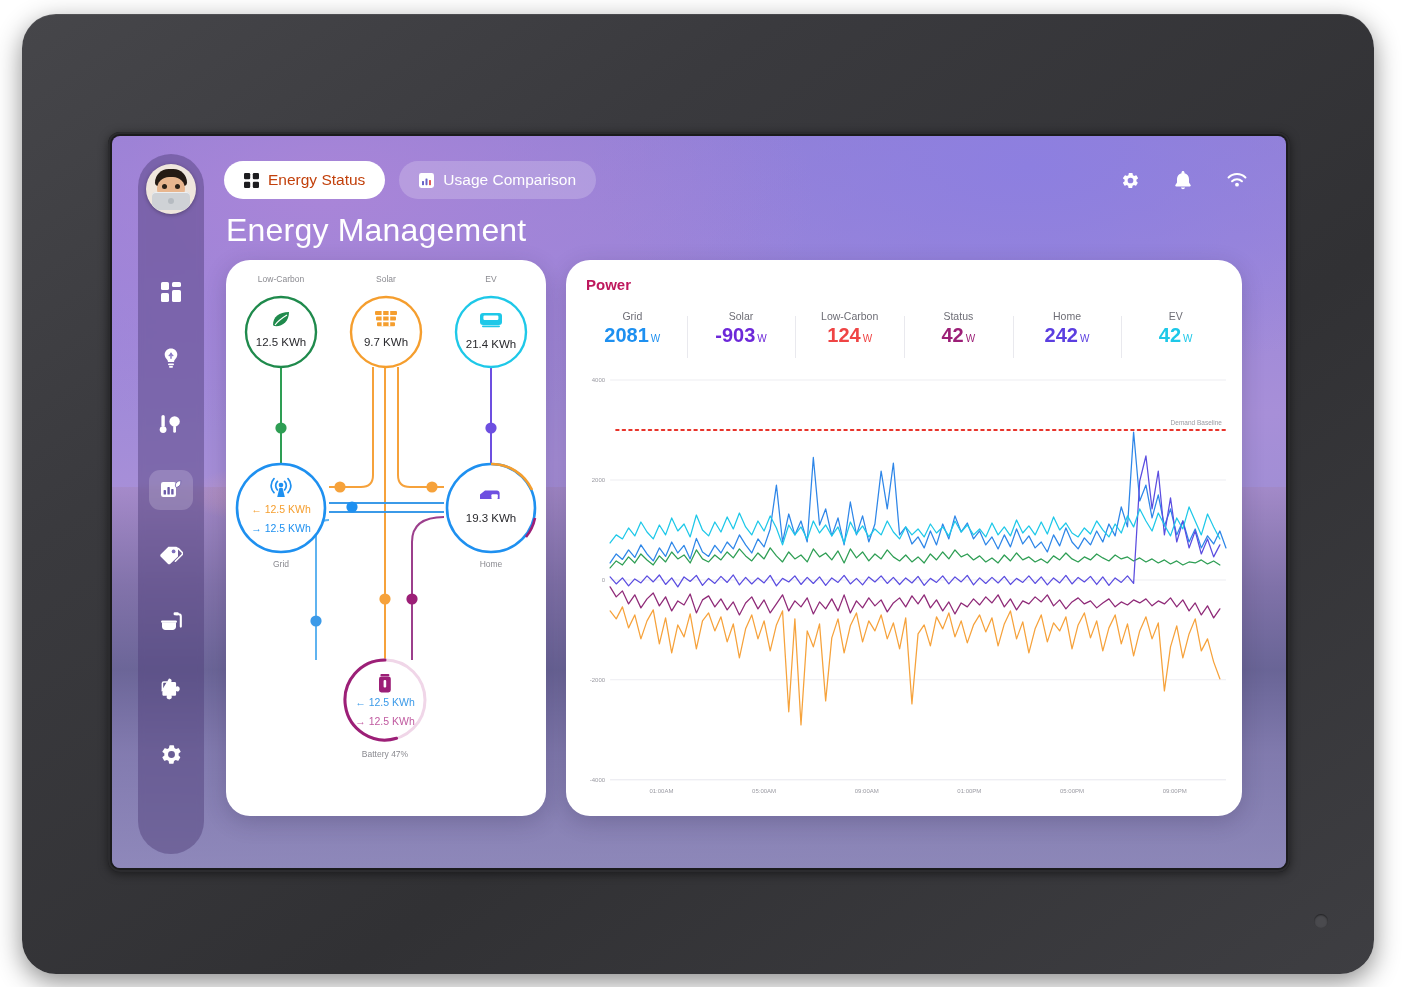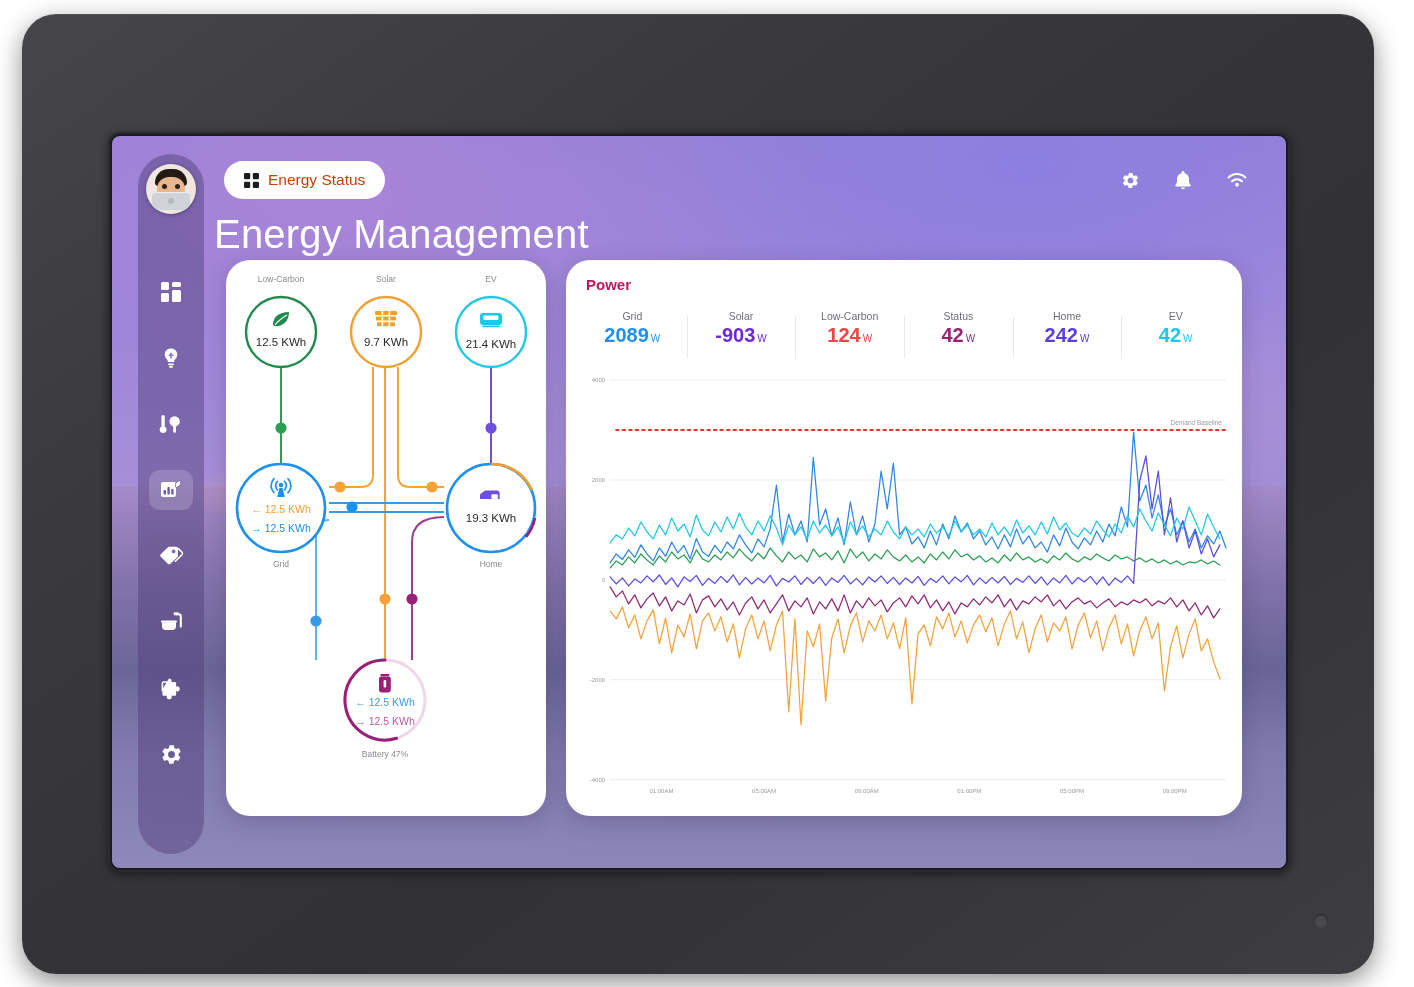--- a/index.html
+++ b/index.html
@@ -97,22 +97,22 @@
     background: rgba(255,255,255,.20);
     cursor:pointer; white-space:nowrap;
   }
   .tab.active { background:#fff; color:#c2410c;align-items:center; }
   .tab .ti { display:flex; align-items:center; }
   .topright { margin-left:auto; display:flex; align-items:center; gap:34px; padding-right:14px; }
   .topright .ic { cursor:pointer; display:flex; }
 
   
   .page-title {
-    position:absolute; left:102px; top:76px;
-    font-size:40px; color:#fff; font-weight:400; letter-spacing:.2px;
+    position:absolute; left:114px; top:76px;
+    font-size:32px; color:#fff; font-weight:400; letter-spacing:.2px;
   }
 
   
   .card {
     position:absolute; background:#fff; border-radius:24px;
     box-shadow:0 6px 22px rgba(40,30,70,.22);
   }
   .card-flow { left:114px; top:124px; width:320px; height:556px; }
   .card-power { left:454px; top:124px; width:676px; height:556px; }
 
@@ -246,20 +246,31 @@
                 <rect x="0" y="0" width="6.2" height="6.2" rx="1.2" fill="#1d1d20"></rect>
                 <rect x="8.8" y="0" width="6.2" height="6.2" rx="1.2" fill="#1d1d20"></rect>
                 <rect x="0" y="8.8" width="6.2" height="6.2" rx="1.2" fill="#1d1d20"></rect>
                 <rect x="8.8" y="8.8" width="6.2" height="6.2" rx="1.2" fill="#1d1d20"></rect>
               </svg>
           </span>
           <span>Energy Status</span>
         </div>
 
 
+        <div class="tab">
+          <span class="ti">
+            <svg width="15" height="15" viewBox="0 0 15 15">
+                <rect x="0" y="0" width="15" height="15" rx="2.4" fill="#fff"></rect>
+                <rect x="3" y="8" width="2" height="4.2" rx=".6" fill="#6b63c8"></rect>
+                <rect x="6.5" y="5.4" width="2" height="6.8" rx=".6" fill="#6b63c8"></rect>
+                <rect x="10" y="7" width="2" height="5.2" rx=".6" fill="#e05a5a"></rect>
+              </svg>
+          </span>
+          <span>Usage Comparison</span>
+        </div>
 
         <div class="topright">
           <span class="ic">
             <svg width="19" height="19" viewBox="0 0 24 24">
                 <path fill="#fff" d="M19.4 13a7.6 7.6 0 0 0 0-2l2-1.6a.5.5 0 0 0 .1-.6l-1.9-3.2a.5.5 0 0 0-.6-.2l-2.3.9a7.3 7.3 0 0 0-1.7-1l-.4-2.5a.5.5 0 0 0-.5-.4h-3.8a.5.5 0 0 0-.5.4l-.4 2.5a7.3 7.3 0 0 0-1.7 1l-2.3-.9a.5.5 0 0 0-.6.2L2.5 8.8a.5.5 0 0 0 .1.6L4.6 11a7.6 7.6 0 0 0 0 2l-2 1.6a.5.5 0 0 0-.1.6l1.9 3.2a.5.5 0 0 0 .6.2l2.3-.9a7.3 7.3 0 0 0 1.7 1l.4 2.5a.5.5 0 0 0 .5.4h3.8a.5.5 0 0 0 .5-.4l.4-2.5a7.3 7.3 0 0 0 1.7-1l2.3.9a.5.5 0 0 0 .6-.2l1.9-3.2a.5.5 0 0 0-.1-.6zM12 15.6A3.6 3.6 0 1 1 15.6 12 3.6 3.6 0 0 1 12 15.6z"></path>
               </svg>
           </span>
           <span class="ic">
             <svg width="18" height="19" viewBox="0 0 18 19">
                 <path d="M9 0c-.8 0-1.5.7-1.5 1.5v.7C4.9 2.8 3 5.1 3 7.9v3.5L1.4 14c-.4.6 0 1.4.8 1.4h13.6c.8 0 1.2-.8.8-1.4L15 11.4V7.9c0-2.8-1.9-5.1-4.5-5.7v-.7C10.5.7 9.8 0 9 0z" fill="#fff"></path>
@@ -376,21 +387,21 @@
           <text class="node-lbl" x="159" y="497">Battery 47%</text>
         </svg>
       </div>
 
       <div class="card card-power">
         <div class="power-title">Power</div>
 
         <div class="stats">
           <div class="stat">
             <div class="stat-lbl">Grid</div>
-            <div class="stat-val" style="color:#1e90f0"><span>2089</span><span class="stat-unit">W</span></div>
+            <div class="stat-val" style="color:#1e90f0"><span>2081</span><span class="stat-unit">W</span></div>
           </div>
           <div class="stat">
             <div class="stat-lbl">Solar</div>
             <div class="stat-val" style="color:#6d28d9"><span>-903</span><span class="stat-unit">W</span></div>
           </div>
           <div class="stat">
             <div class="stat-lbl">Low-Carbon</div>
             <div class="stat-val" style="color:#ef4444"><span>124</span><span class="stat-unit">W</span></div>
           </div>
           <div class="stat">

